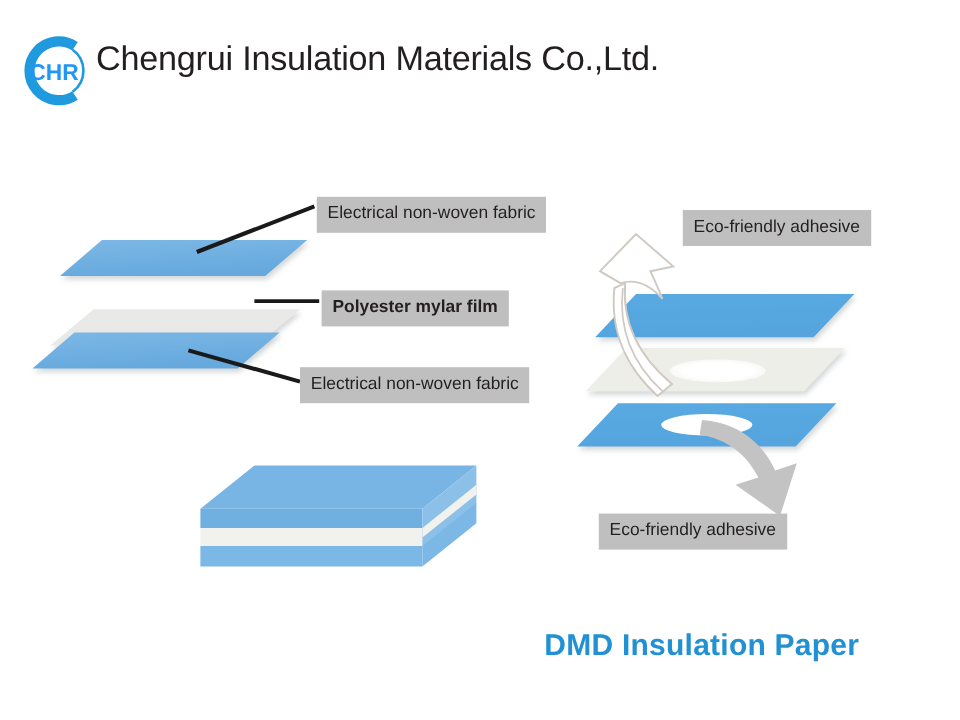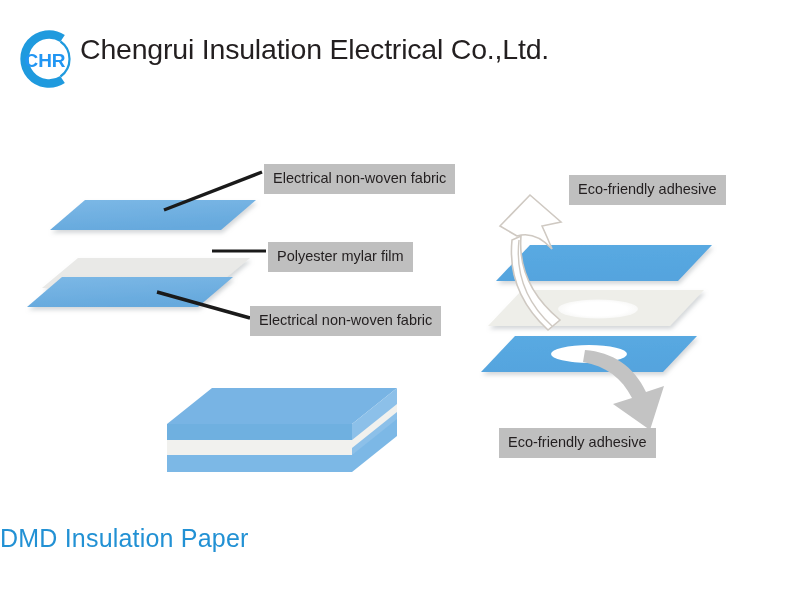--- a/index.html
+++ b/index.html
@@ -48,51 +48,51 @@
   .callout {
     position: absolute;
     background: #bfbfbf;
     color: #231f20;
     font-size: 14.5px;
     line-height: 1;
     padding: 7px 9px 8px 9px;
     white-space: nowrap;
   }
   #label-top-fabric   { left: 264px; top: 164px; }
-  #label-mylar        { left: 268px; top: 242px; }
+  #label-mylar        { left: 268px; top: 242px; font-weight: bold; }
   #label-bot-fabric   { left: 250px; top: 306px; }
   #label-adhesive-top { left: 569px; top: 175px; }
   #label-adhesive-bot { left: 499px; top: 428px; }
 
   
   #product-title {
     position: absolute;
     left: 0; top: 524px;
     width: 716px;
-    text-align: left;
+    text-align: right;
     font-size: 25px;
-    font-weight: normal;
+    font-weight: bold;
     color: #2291d4;
     letter-spacing: 0.2px;
   }
 </style>
 </head>
 <body>
 
 <div id="header">
 
   <svg id="logo-mark" viewBox="0 0 62 62">
 
     <path d="M 48.5 10.5 A 24.5 24.5 0 1 0 48.5 51.5" fill="none" stroke="#1f9ade" stroke-width="8.5" stroke-linecap="butt"></path>
 
     <path d="M 46.5 13.5 A 21.5 21.5 0 0 1 46.5 48.5" fill="none" stroke="#1f9ade" stroke-width="2.2"></path>
     <text x="31" y="38.5" text-anchor="middle" font-family="Liberation Sans, sans-serif" font-size="19" font-weight="bold" fill="#2196f3">CHR</text>
   </svg>
 
-  <div id="company-name">Chengrui Insulation Electrical Co.,Ltd.</div>
+  <div id="company-name">Chengrui Insulation Materials Co.,Ltd.</div>
 </div>
 
 <svg id="stage" viewBox="0 0 800 600">
 
   <defs>
 
     <filter id="plateShadow" x="-20%" y="-40%" width="150%" height="220%">
       <feDropShadow dx="1.5" dy="3" stdDeviation="2.2" flood-color="#9aa0a6" flood-opacity="0.42"></feDropShadow>
     </filter>
     <filter id="softShadow" x="-30%" y="-50%" width="170%" height="240%">

